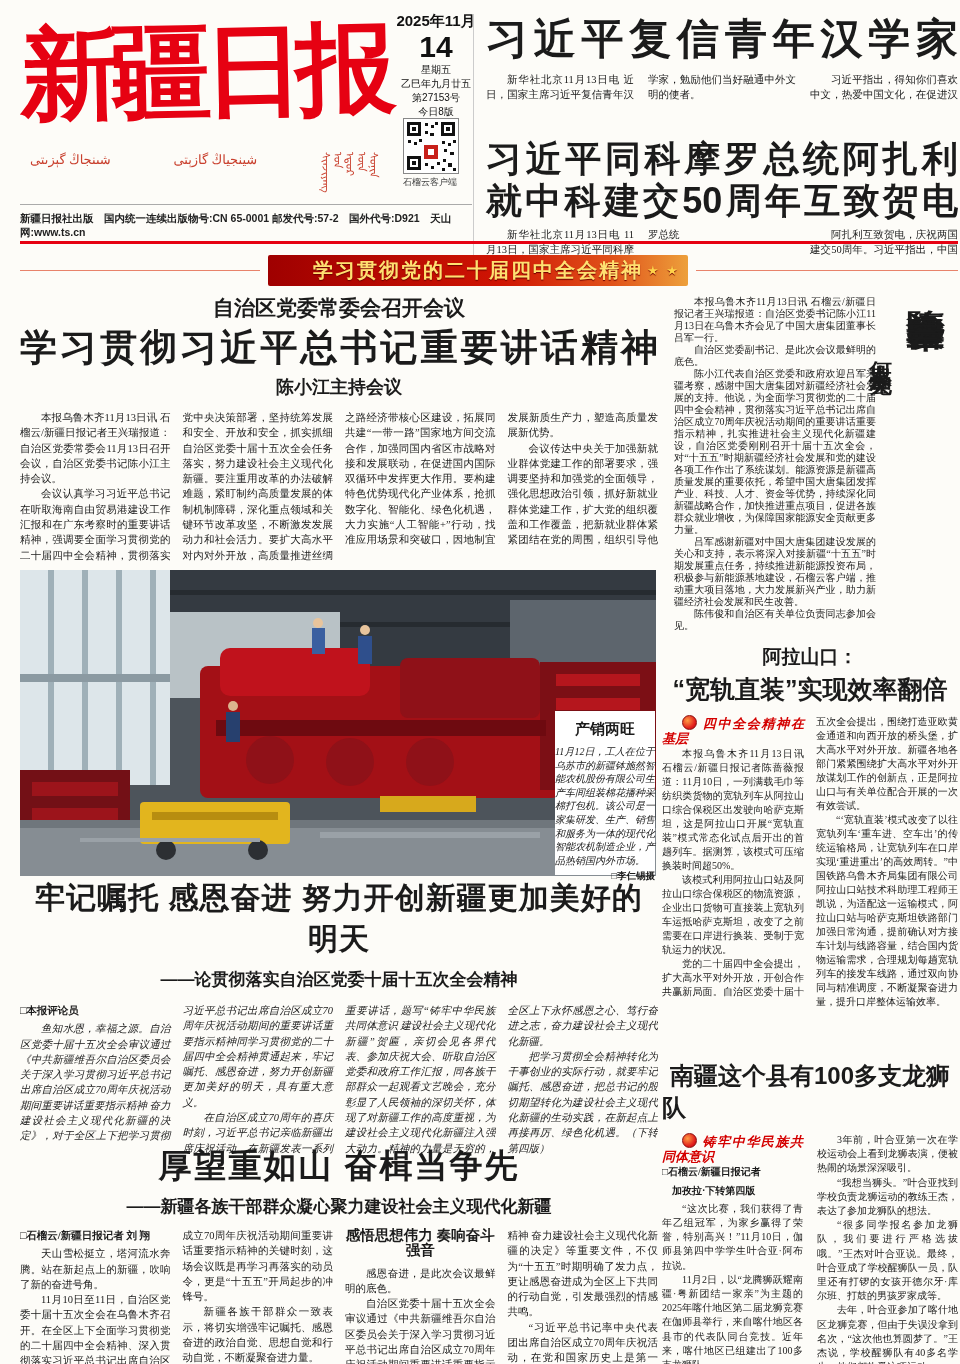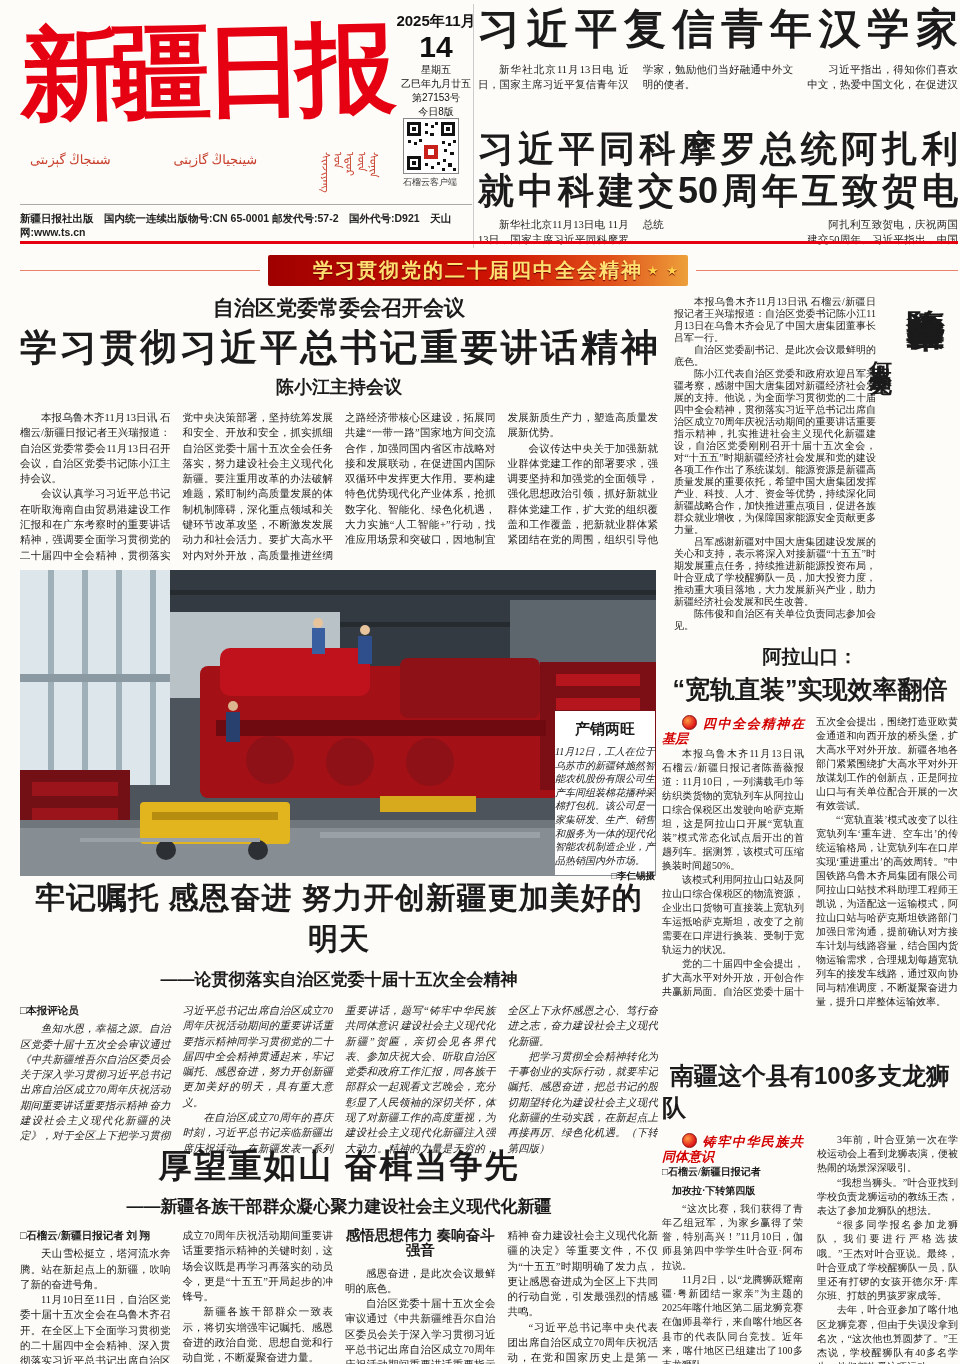--- a/index.html
+++ b/index.html
@@ -14,22 +14,22 @@
       justify-content:space-between;align-items:flex-start;color:#c9402e;font-size:13px;}
   .script-mongolian{writing-mode:vertical-lr;height:42px;font-size:11px;line-height:12px;}
   .date-block{position:absolute;left:390px;top:12px;width:92px;text-align:center;color:#111;}
   .date-ym{font-size:15px;font-weight:bold;}
   .date-day{font-size:30px;line-height:32px;font-weight:bold;}
   .date-small{font-size:10px;line-height:14px;}
   .qr{position:absolute;left:403px;top:118px;width:54px;height:54px;background:#fff;border:1px solid #888;}
   .qr-caption{position:absolute;left:390px;top:176px;width:80px;text-align:center;font-size:9px;color:#444;}
   .pub-line{position:absolute;left:20px;top:204px;width:452px;border-top:1px solid #aaa;
       padding-top:7px;font-size:10.5px;font-weight:bold;color:#222;}
-  .top-stories{position:absolute;left:473px;top:4px;width:485px;border-left:1px solid #ccc;
-      padding-left:4px;box-sizing:border-box;}
+  .top-stories{position:absolute;left:473px;top:14px;width:485px;border-left:1px solid #ccc;
+      padding-left:12px;box-sizing:border-box;}
   .ts1-headline{font-size:42px;font-weight:900;letter-spacing:0;line-height:50px;
       text-align:justify;text-align-last:justify;}
   .ts-cols{margin-top:8px;column-count:3;column-gap:14px;font-size:10.5px;line-height:14.6px;
       text-align:justify;height:58px;overflow:hidden;}
   .ts-cols p,.body p{margin:0;text-indent:2em;}
   .ts2-headline{margin-top:8px;font-size:36px;font-weight:900;line-height:42px;
       text-align:justify;text-align-last:justify;}
   .ts2-cols{margin-top:5px;height:31px;}
   .red-rule{position:absolute;left:20px;top:241px;width:938px;height:3px;background:#e60112;}
   
@@ -191,21 +191,21 @@
         <p>会议认真学习习近平总书记在听取海南自由贸易港建设工作汇报和在广东考察时的重要讲话精神，强调要全面学习贯彻党的二十届四中全会精神，贯彻落实党中央决策部署，坚持统筹发展和安全、开放和安全，抓实抓细自治区党委十届十五次全会任务落实，努力建设社会主义现代化新疆。要注重用改革的办法破解难题，紧盯制约高质量发展的体制机制障碍，深化重点领域和关键环节改革攻坚，不断激发发展动力和社会活力。要扩大高水平对内对外开放，高质量推进丝绸之路经济带核心区建设，拓展同共建“一带一路”国家地方间交流合作，加强同国内省区市战略对接和发展联动，在促进国内国际双循环中发挥更大作用。要构建特色优势现代化产业体系，抢抓数字化、智能化、绿色化机遇，大力实施“人工智能+”行动，找准应用场景和突破口，因地制宜发展新质生产力，塑造高质量发展新优势。</p>
         <p>会议传达中央关于加强新就业群体党建工作的部署要求，强调要坚持和加强党的全面领导，强化思想政治引领，抓好新就业群体党建工作，扩大党的组织覆盖和工作覆盖，把新就业群体紧紧团结在党的周围，组织引导他们为建设社会主义现代化新疆作出更大贡献。</p>
       </div>
   </div>
 
   <div class="meeting">
     <div class="meeting-body body">
         <p>本报乌鲁木齐11月13日讯 石榴云/新疆日报记者王兴瑞报道：自治区党委书记陈小江11月13日在乌鲁木齐会见了中国大唐集团董事长吕军一行。</p>
         <p>自治区党委副书记、是此次会议最鲜明的底色。</p>
         <p>陈小江代表自治区党委和政府欢迎吕军来疆考察，感谢中国大唐集团对新疆经济社会发展的支持。他说，为全面学习贯彻党的二十届四中全会精神，贯彻落实习近平总书记出席自治区成立70周年庆祝活动期间的重要讲话重要指示精神，扎实推进社会主义现代化新疆建设，自治区党委刚刚召开十届十五次全会，对“十五五”时期新疆经济社会发展和党的建设各项工作作出了系统谋划。能源资源是新疆高质量发展的重要依托，希望中国大唐集团发挥产业、科技、人才、资金等优势，持续深化同新疆战略合作，加快推进重点项目，促进各族群众就业增收，为保障国家能源安全贡献更多力量。</p>
-        <p>吕军感谢新疆对中国大唐集团建设发展的关心和支持，表示将深入对接新疆“十五五”时期发展重点任务，持续推进新能源投资布局，叶合亚成了学校醒狮队一员，加大投资力度，推动重大项目落地，大力发展新兴产业，助力新疆经济社会发展和民生改善。</p>
+        <p>吕军感谢新疆对中国大唐集团建设发展的关心和支持，表示将深入对接新疆“十五五”时期发展重点任务，持续推进新能源投资布局，积极参与新能源基地建设，石榴云客户端，推动重大项目落地，大力发展新兴产业，助力新疆经济社会发展和民生改善。</p>
         <p>陈伟俊和自治区有关单位负责同志参加会见。</p>
       </div>
     <div class="vblock meeting-deck sans">
       <span>何忠友参加会见</span>
     </div>
     <div class="vblock meeting-headline">
       <span>陈小江会见中国大唐集团董事长吕军</span>
     </div>
   </div>
 

